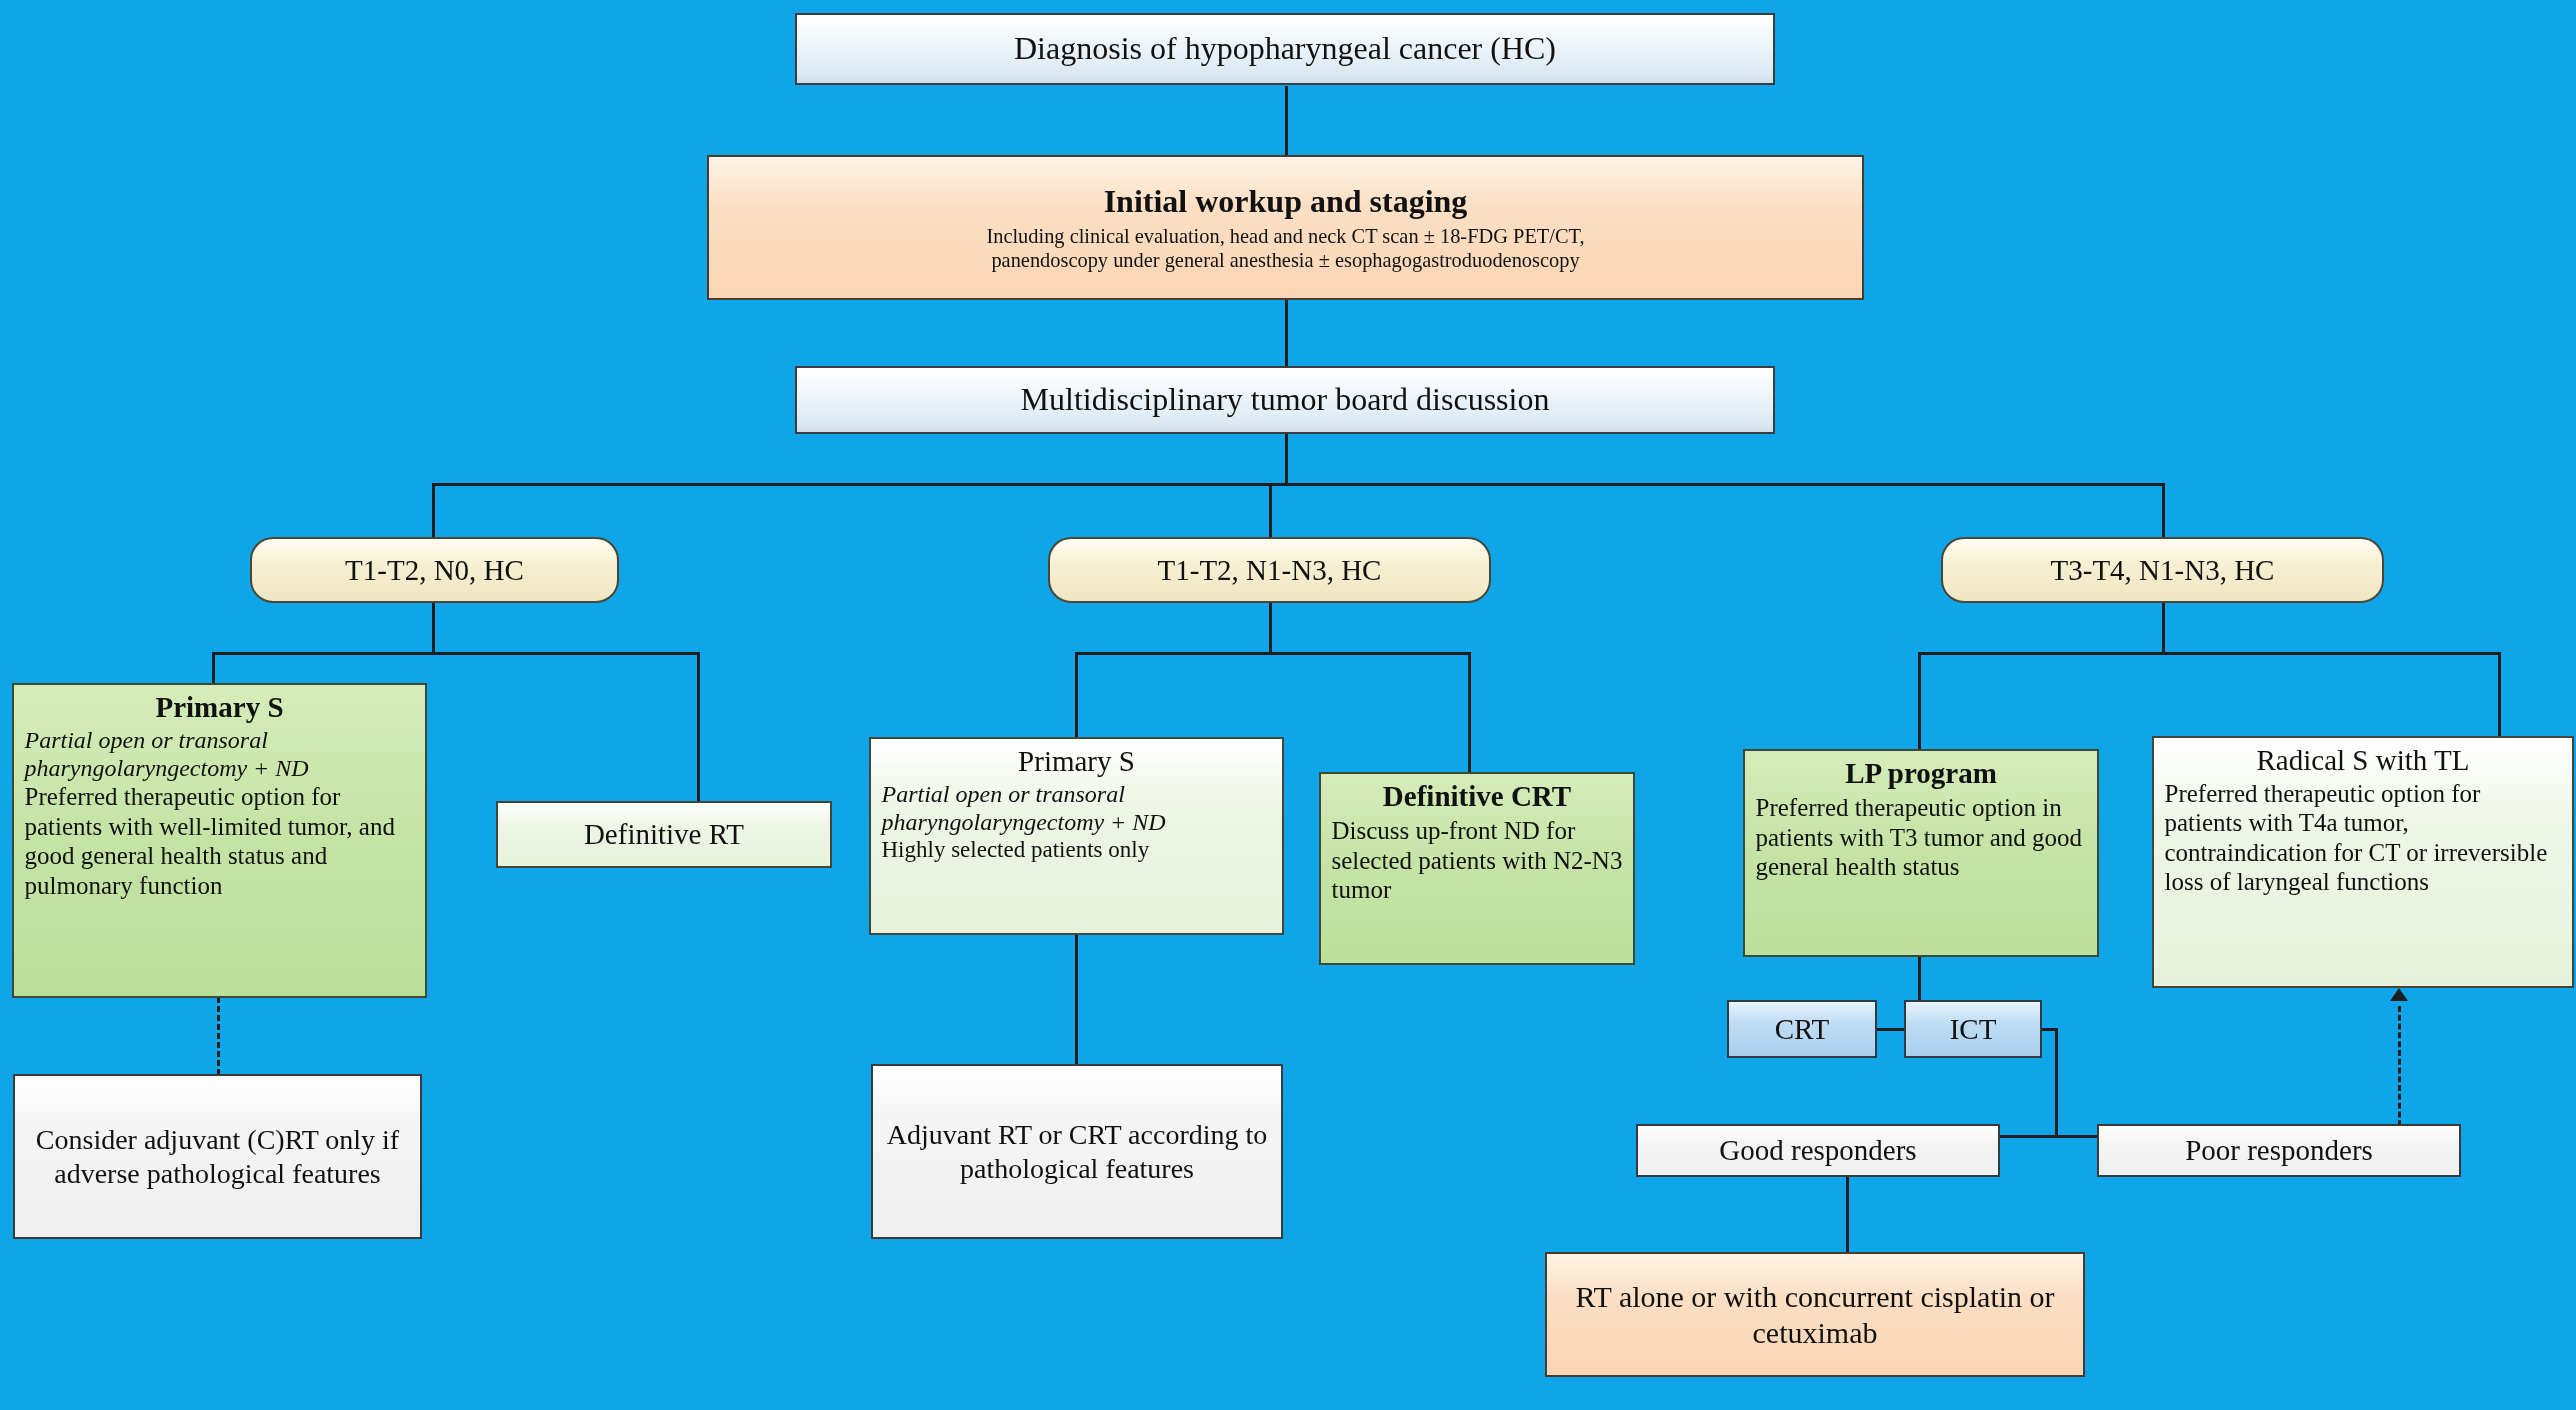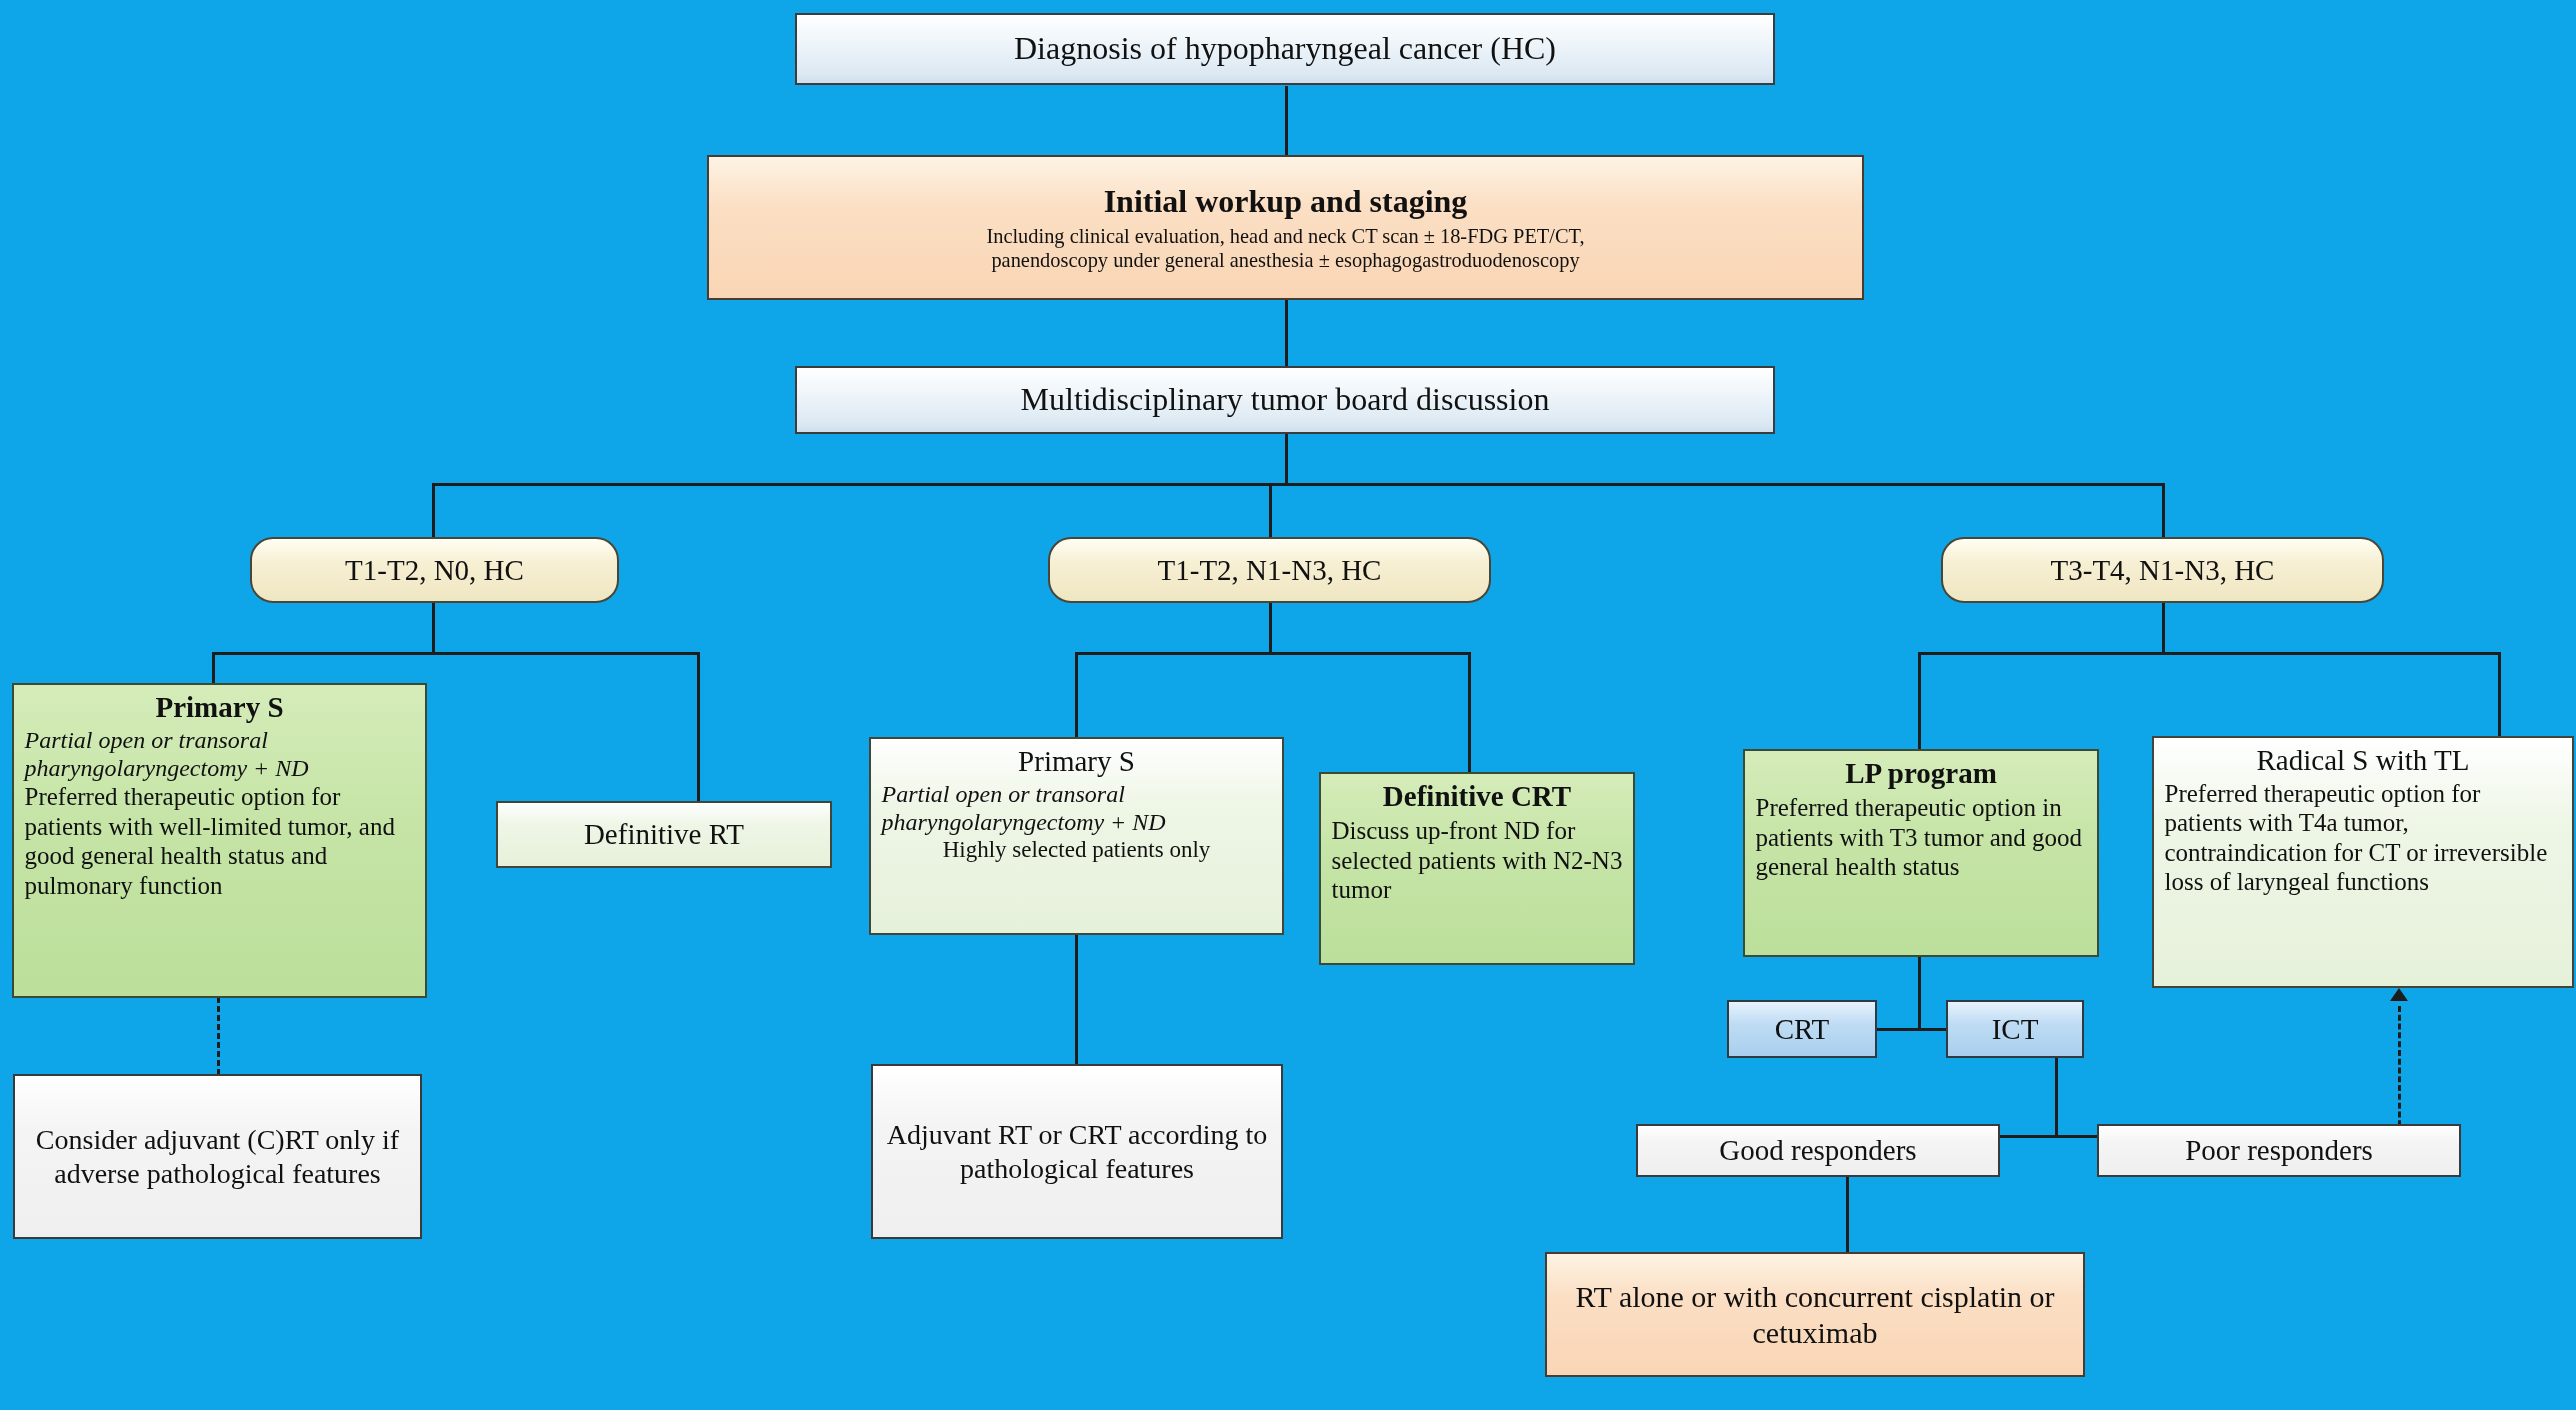--- a/index.html
+++ b/index.html
@@ -21,21 +21,21 @@
   .green{background:linear-gradient(180deg,#d5ecb9 0%,#c5e4a6 45%,#bcdf9b 100%);
          border-color:#3c4a33;}
   .paleg{background:linear-gradient(180deg,#ffffff 0%,#eef6e6 35%,#e6f1da 100%);
          border-color:#40473a;}
   .grey{background:linear-gradient(180deg,#ffffff 0%,#f4f4f4 35%,#efefef 100%);
         border-color:#3a3a3a;}
   .skyblue{background:linear-gradient(180deg,#e8f3fd 0%,#bfdcf4 40%,#a8cfee 100%);
            border-color:#2f3a42;}
 
   .ctr{text-align:center;}
-  .lft{text-align:left;align-items:center;}
+  .lft{text-align:left;}
   .bld{font-weight:bold;}
   .ital{font-style:italic;}
 
   
   .ln{position:absolute;background:#1d1d1d;z-index:1;}
   .v{width:2.6px;}
   .h{height:2.6px;}
   .dash-v{position:absolute;width:0;border-left:3.3px dashed #1d1d1d;z-index:1;}
   .arrow-up{position:absolute;width:0;height:0;
             border-left:9.2px solid transparent;border-right:9.2px solid transparent;
@@ -148,21 +148,21 @@
 
   <div class="node paleg lft" style="left:2152px;top:736px;width:422px;height:252px;padding:5.3px 10.5px;justify-content:flex-start;">
     <span class="t ctr" style="font-size:29px;margin-bottom:1.3px;">Radical S with TL</span>
     <span class="t" style="font-size:25px;">Preferred therapeutic option for patients with T4a tumor, contraindication for CT or irreversible loss of laryngeal functions</span>
   </div>
 
   <div class="node skyblue ctr" style="left:1727px;top:1000px;width:150px;height:58px;font-size:29px;">
     <span class="t">CRT</span>
   </div>
 
-  <div class="node skyblue ctr" style="left:1946px;top:1000px;width:138px;height:58px;font-size:29px;">
+  <div class="node skyblue ctr" style="left:1904px;top:1000px;width:138px;height:58px;font-size:29px;">
     <span class="t">ICT</span>
   </div>
 
   <div class="node grey ctr" style="left:1636px;top:1124px;width:364px;height:53px;font-size:29px;">
     <span class="t">Good responders</span>
   </div>
 
   <div class="node grey ctr" style="left:2097px;top:1124px;width:364px;height:53px;font-size:29px;">
     <span class="t">Poor responders</span>
   </div>

